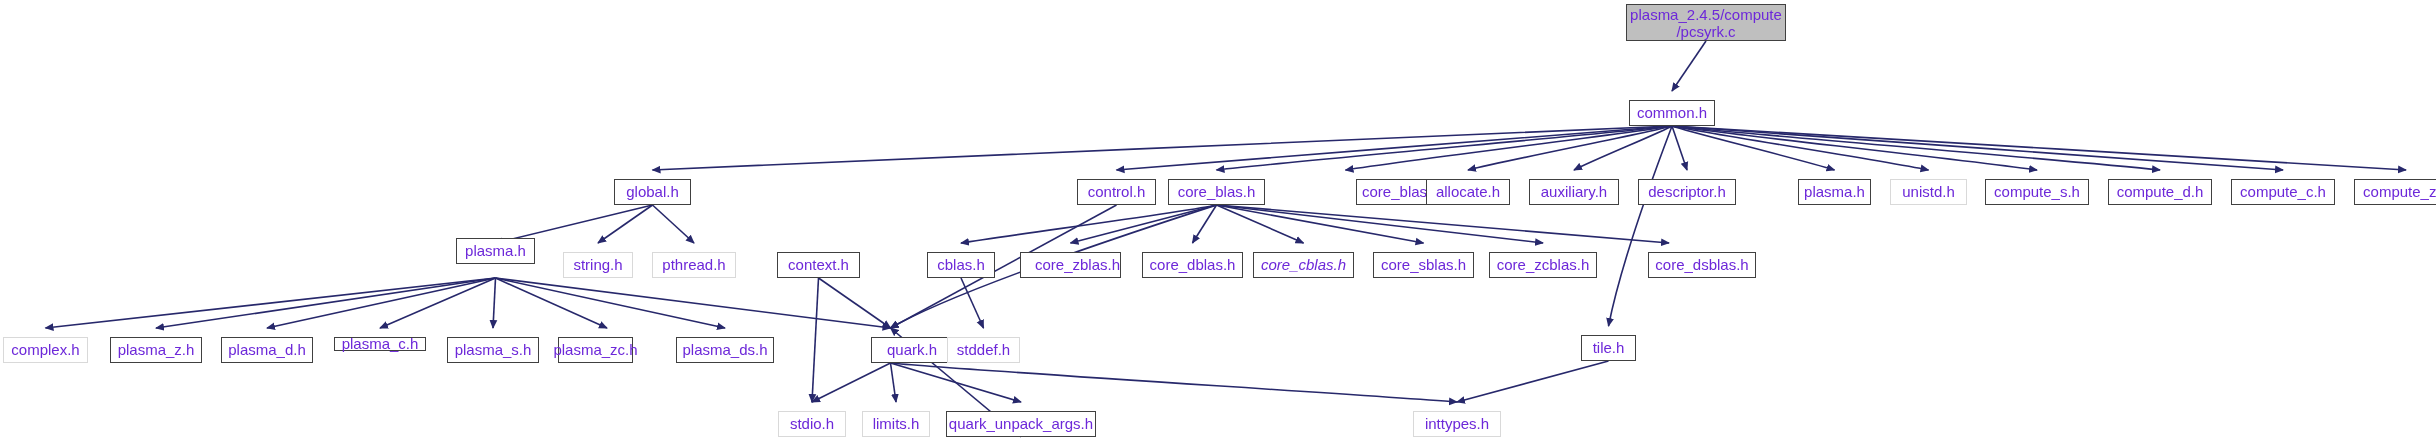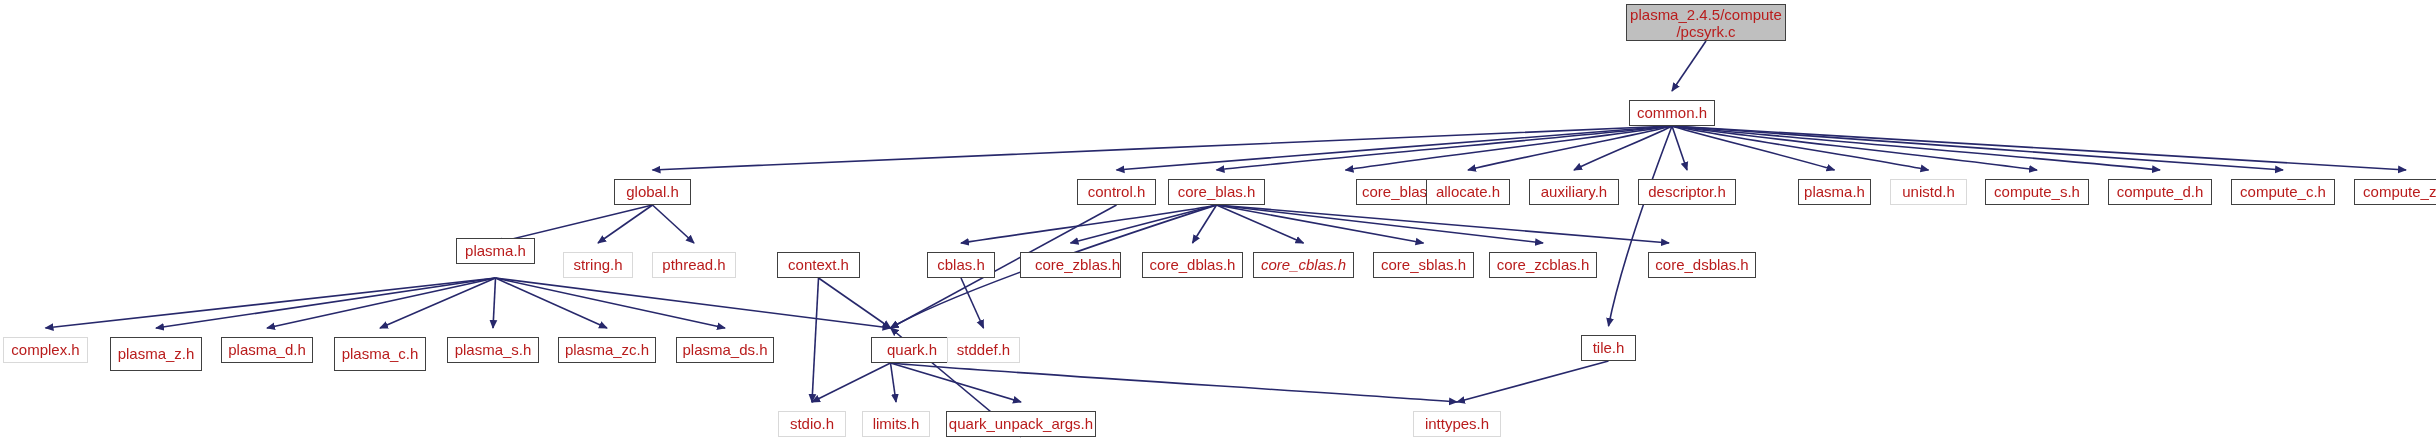--- a/index.html
+++ b/index.html
@@ -1,21 +1,21 @@
 <!DOCTYPE html>
 <html><head>
 <meta charset="utf-8">
 <style>
   html,body{margin:0;padding:0;background:#ffffff;}
   #canvas{position:relative;width:2436px;height:445px;background:#ffffff;
           font-family:"Liberation Sans","DejaVu Sans",sans-serif;}
   svg.edges{position:absolute;left:0;top:0;width:2436px;height:445px;overflow:visible;}
   .node{position:absolute;box-sizing:border-box;display:flex;align-items:center;
         justify-content:center;text-align:center;background:#ffffff;
-        border:1px solid #404040;color:#b91c1c;font-size:15px;line-height:16px;
+        border:1px solid #404040;color:#6d28d9;font-size:15px;line-height:16px;
         white-space:pre;letter-spacing:0px;}
   .node.ext{border:1px solid #d9d9d9;}
   .node.root{background:#bfbfbf;border:1px solid #404040;font-size:15px;line-height:17px;}
 </style>
 </head>
 <body>
 
 <div id="canvas">
   <svg class="edges" viewBox="0 0 2436 445">
     <defs>
@@ -92,25 +92,25 @@
       <div class="node ext" style="left: 652px; top: 252px; width: 84px; height: 26px;">pthread.h</div>
       <div class="node" style="left: 777px; top: 252px; width: 83px; height: 26px;">context.h</div>
       <div class="node" style="left: 927px; top: 252px; width: 68px; height: 26px;">cblas.h</div>
       <div class="node" style="left: 1020px; top: 252px; width: 101px; height: 26px; padding-left: 14px;">core_zblas.h</div>
       <div class="node" style="left: 1142px; top: 252px; width: 101px; height: 26px;">core_dblas.h</div>
       <div class="node" style="left: 1253px; top: 252px; width: 101px; height: 26px; font-style: italic;">core_cblas.h</div>
       <div class="node" style="left: 1373px; top: 252px; width: 101px; height: 26px;">core_sblas.h</div>
       <div class="node" style="left: 1489px; top: 252px; width: 108px; height: 26px;">core_zcblas.h</div>
       <div class="node" style="left: 1648px; top: 252px; width: 108px; height: 26px;">core_dsblas.h</div>
       <div class="node ext" style="left: 3px; top: 337px; width: 85px; height: 26px;">complex.h</div>
-      <div class="node" style="left: 110px; top: 337px; width: 92px; height: 34px;">plasma_z.h</div>
+      <div class="node" style="left: 110px; top: 337px; width: 92px; height: 26px;">plasma_z.h</div>
       <div class="node" style="left: 221px; top: 337px; width: 92px; height: 26px;">plasma_d.h</div>
-      <div class="node" style="left: 334px; top: 337px; width: 92px; height: 34px;">plasma_c.h</div>
+      <div class="node" style="left: 334px; top: 337px; width: 92px; height: 14px;">plasma_c.h</div>
       <div class="node" style="left: 447px; top: 337px; width: 92px; height: 26px;">plasma_s.h</div>
-      <div class="node" style="left: 558px; top: 337px; width: 98px; height: 26px; text-align: center;">plasma_zc.h</div>
+      <div class="node" style="left: 558px; top: 337px; width: 75px; height: 26px; text-align: center;">plasma_zc.h</div>
       <div class="node" style="left: 676px; top: 337px; width: 98px; height: 26px;">plasma_ds.h</div>
       <div class="node" style="left: 855px; top: 337px; width: 82px; height: 26px; margin-left: 16px;">quark.h</div>
       <div class="node ext" style="left: 947px; top: 337px; width: 73px; height: 26px;">stddef.h</div>
       <div class="node" style="left: 1581px; top: 335px; width: 55px; height: 26px;">tile.h</div>
       <div class="node ext" style="left: 778px; top: 411px; width: 68px; height: 26px;">stdio.h</div>
       <div class="node ext" style="left: 862px; top: 411px; width: 68px; height: 26px;">limits.h</div>
       <div class="node" style="left: 946px; top: 411px; width: 150px; height: 26px;">quark_unpack_args.h</div>
       <div class="node ext" style="left: 1413px; top: 411px; width: 88px; height: 26px;">inttypes.h</div>
     </div>
 </div>

